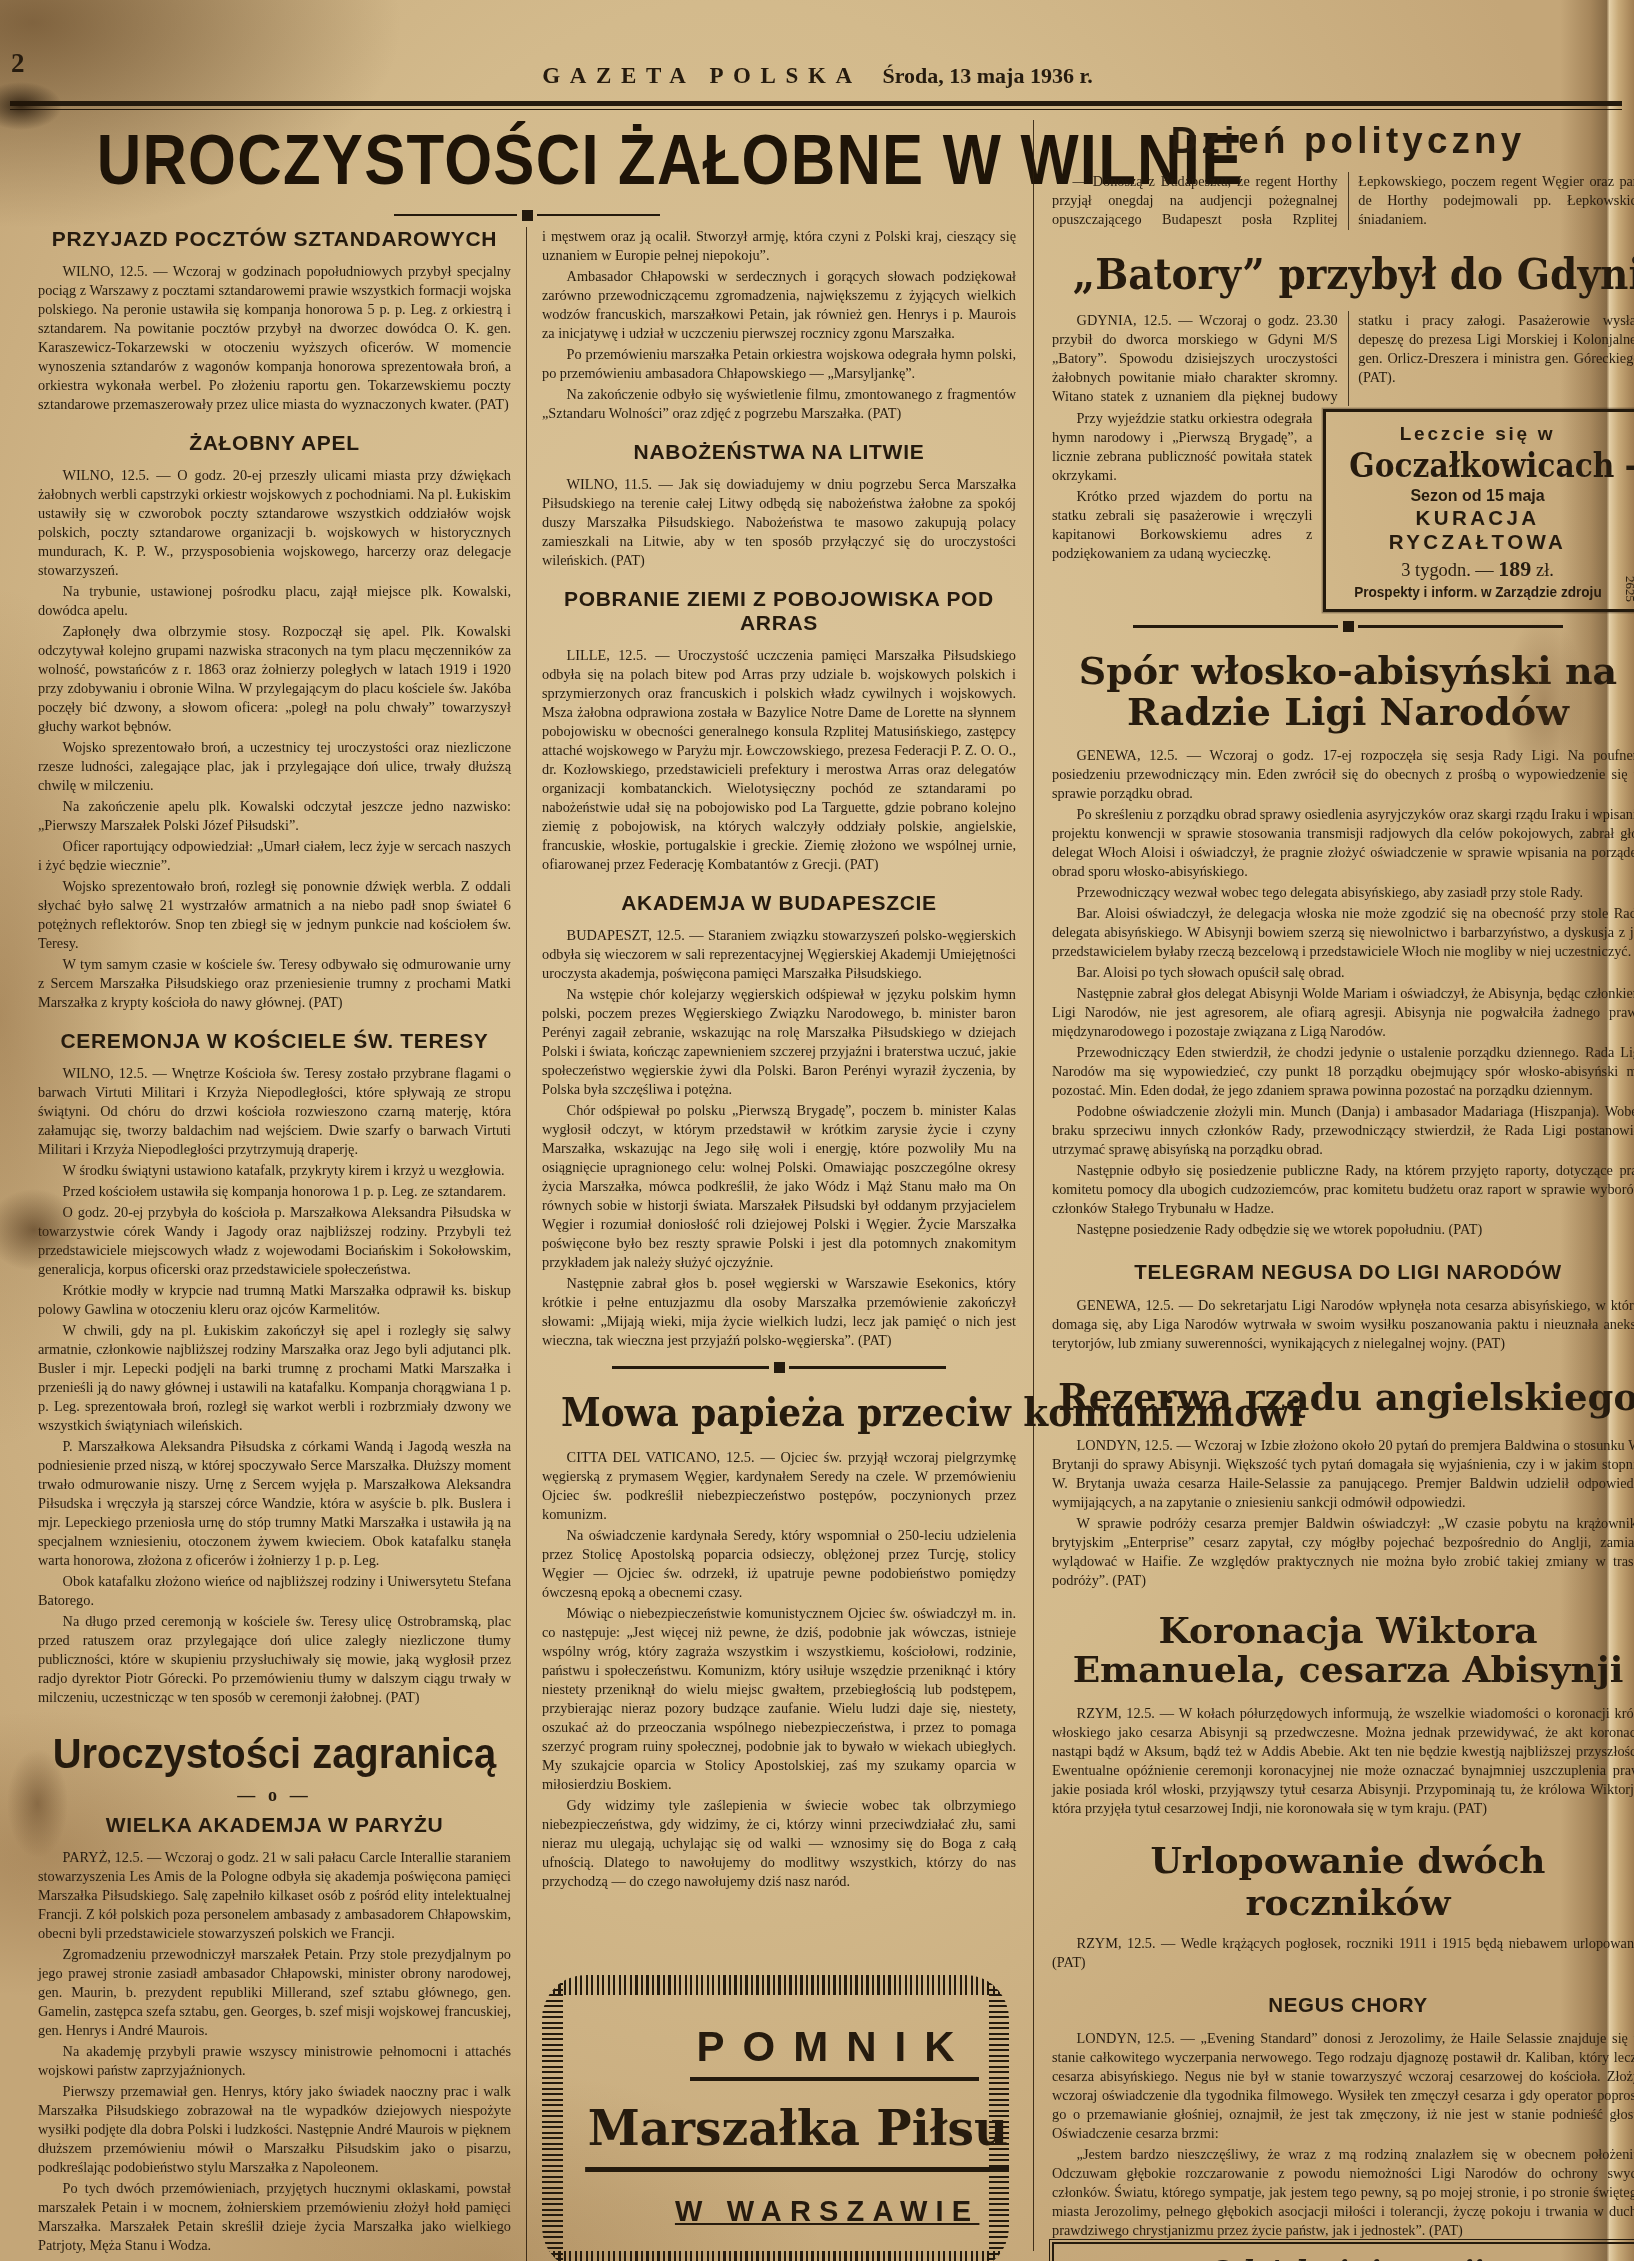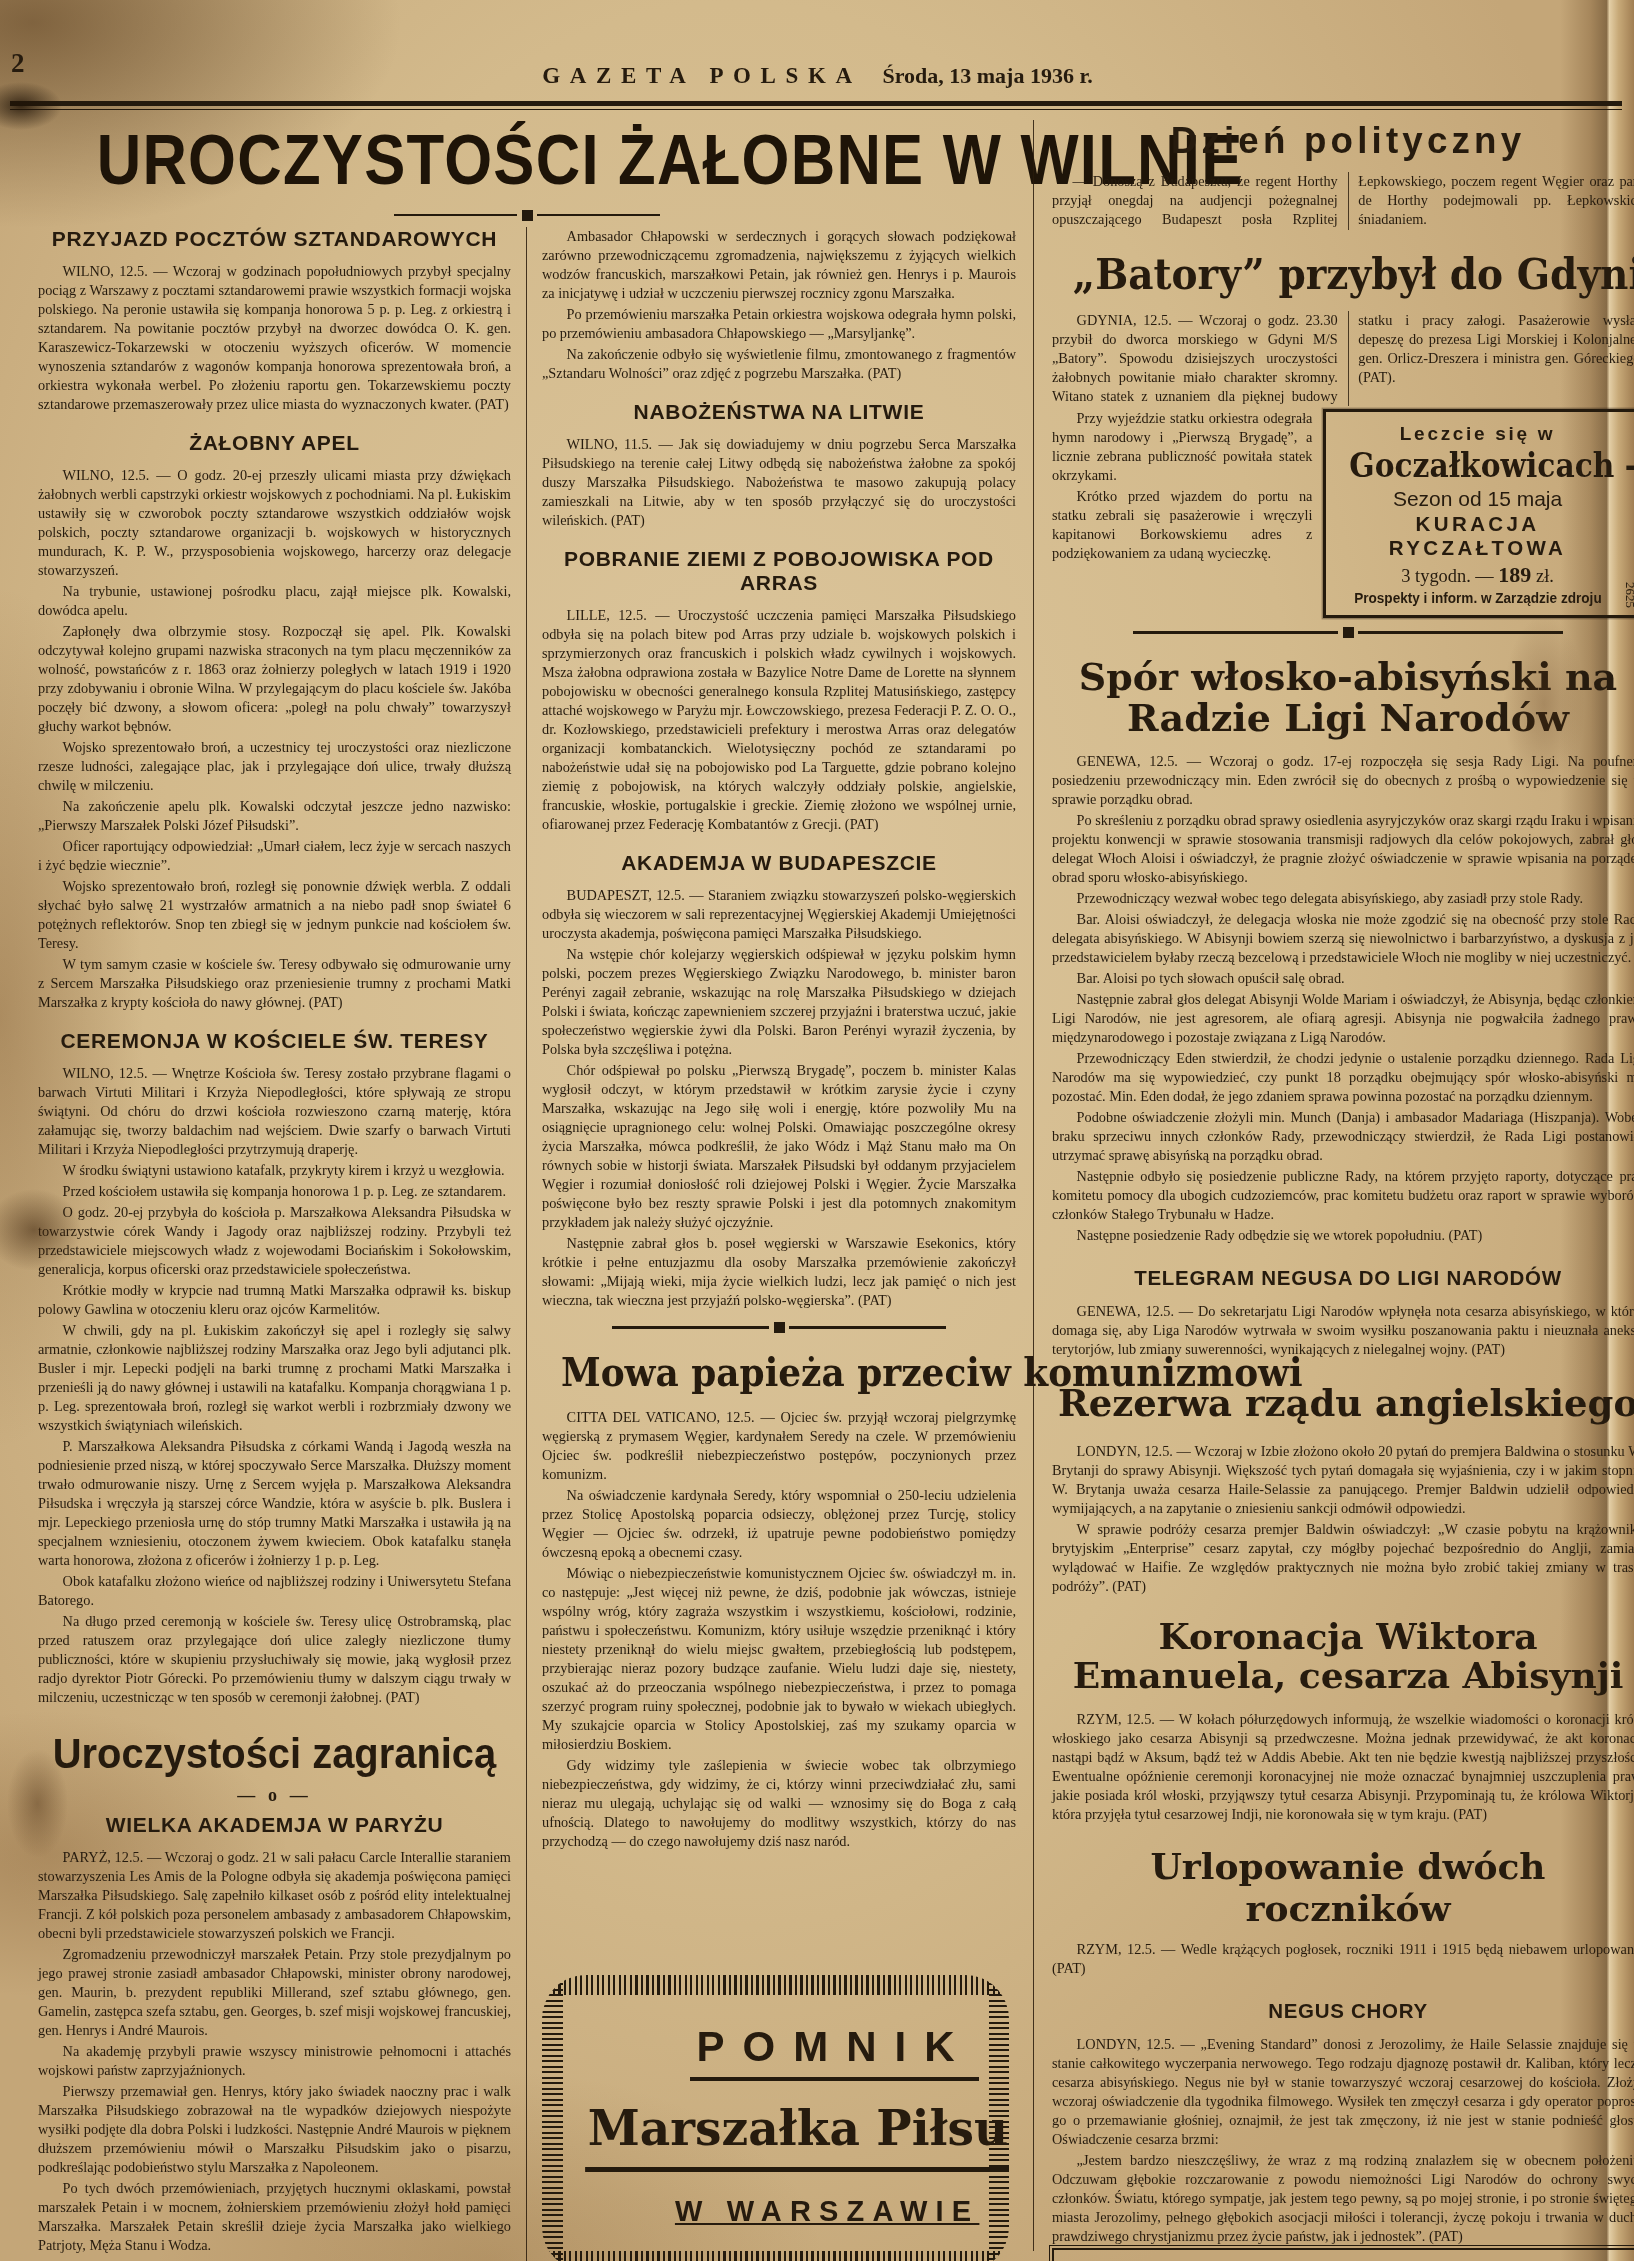--- a/index.html
+++ b/index.html
@@ -75,21 +75,21 @@
   .hl-batory{font-size:42px;margin:20.5px 0 12.3px;white-space:nowrap;transform:scaleX(.93);}
   .batory-row{display:flex;margin-top:2.7px;}
   .batory-row .bleft{width:44%;}
   .batory-row .bright{width:56%;padding-left:11px;box-sizing:border-box;}
 
   .zdroj{border:3.4px solid #241a0d;position:relative;text-align:center;padding:11px 20.5px 8.2px 8.2px;
          box-shadow:0 0 0 1.4px rgba(36,26,13,.35);}
   .zdroj-l1{font-family:"Liberation Sans","DejaVu Sans",sans-serif;font-weight:bold;font-size:19px;letter-spacing:2.7px;}
   .zdroj-l2{font-family:"DejaVu Serif","Liberation Serif",serif;font-weight:bold;font-size:33px;
             white-space:nowrap;transform:scaleX(.9);margin:1.4px 0;}
-  .zdroj-l3{font-family:"Liberation Sans","DejaVu Sans",sans-serif;font-weight:normal;font-size:21px;}
+  .zdroj-l3{font-family:"Liberation Sans","DejaVu Sans",sans-serif;font-weight:bold;font-size:16px;}
   .zdroj-l4{font-family:"Liberation Sans","DejaVu Sans",sans-serif;font-weight:bold;font-size:20.5px;letter-spacing:3.4px;margin-top:1.4px;}
   .zdroj-l5{font-size:18.4px;margin-top:1.4px;}
   .zdroj-l5 b{font-size:22px;}
   .zdroj-l6{font-family:"Liberation Sans","DejaVu Sans",sans-serif;font-weight:bold;font-size:14.3px;margin-top:2.7px;transform:scaleX(.95);}
   .zdroj-side{position:absolute;right:2.7px;bottom:6.8px;writing-mode:vertical-rl;font-size:13px;}
 
   .hl-spor{font-size:38px;line-height:1.08;margin:11px 0 13.7px;}
   .sh-right{font-family:"Liberation Sans","DejaVu Sans",sans-serif;font-weight:bold;font-size:20.5px;
             text-align:center;margin:19px 0 12.3px;letter-spacing:0.7px;}
   .hl-rez{font-size:37px;margin:20.5px 0 16.4px;}
@@ -155,20 +155,21 @@
         <div class="subhead" style="margin-top:5.5px">WIELKA AKADEMJA W PARYŻU</div>
         <p>PARYŻ, 12.5. — Wczoraj o godz. 21 w sali pałacu Carcle Interallie staraniem stowarzyszenia Les Amis de la Pologne odbyła się akademja poświęcona pamięci Marszałka Piłsudskiego. Salę zapełniło kilkaset osób z pośród elity intelektualnej Francji. Z kół polskich poza personelem ambasady z ambasadorem Chłapowskim, obecni byli przedstawiciele stowarzyszeń polskich we Francji.</p>
         <p>Zgromadzeniu przewodniczył marszałek Petain. Przy stole prezydjalnym po jego prawej stronie zasiadł ambasador Chłapowski, minister obrony narodowej, gen. Maurin, b. prezydent republiki Millerand, szef sztabu głównego, gen. Gamelin, zastępca szefa sztabu, gen. Georges, b. szef misji wojskowej francuskiej, gen. Henrys i André Maurois.</p>
         <p>Na akademję przybyli prawie wszyscy ministrowie pełnomocni i attachés wojskowi państw zaprzyjaźnionych.</p>
         <p>Pierwszy przemawiał gen. Henrys, który jako świadek naoczny prac i walk Marszałka Piłsudskiego zobrazował na tle wypadków dziejowych niespożyte wysiłki podjęte dla dobra Polski i ludzkości. Następnie André Maurois w pięknem dłuższem przemówieniu mówił o Marszałku Piłsudskim jako o pisarzu, podkreślając podobieństwo stylu Marszałka z Napoleonem.</p>
         <p>Po tych dwóch przemówieniach, przyjętych hucznymi oklaskami, powstał marszałek Petain i w mocnem, żołnierskiem przemówieniu złożył hołd pamięci Marszałka. Marszałek Petain skreślił dzieje życia Marszałka jako wielkiego Patrjoty, Męża Stanu i Wodza.</p>
 
       </div>
 
       <div class="col-b body">
+        <p style="text-indent:0">i męstwem oraz ją ocalił. Stworzył armję, która czyni z Polski kraj, cieszący się uznaniem w Europie pełnej niepokoju”.</p>
         <p>Ambasador Chłapowski w serdecznych i gorących słowach podziękował zarówno przewodniczącemu zgromadzenia, największemu z żyjących wielkich wodzów francuskich, marszałkowi Petain, jak również gen. Henrys i p. Maurois za inicjatywę i udział w uczczeniu pierwszej rocznicy zgonu Marszałka.</p>
         <p>Po przemówieniu marszałka Petain orkiestra wojskowa odegrała hymn polski, po przemówieniu ambasadora Chłapowskiego — „Marsyljankę”.</p>
         <p>Na zakończenie odbyło się wyświetlenie filmu, zmontowanego z fragmentów „Sztandaru Wolności” oraz zdjęć z pogrzebu Marszałka. (PAT)</p>
 
         <div class="subhead">NABOŻEŃSTWA NA LITWIE</div>
         <p>WILNO, 11.5. — Jak się dowiadujemy w dniu pogrzebu Serca Marszałka Piłsudskiego na terenie całej Litwy odbędą się nabożeństwa żałobne za spokój duszy Marszałka Piłsudskiego. Nabożeństwa te masowo zakupują polacy zamieszkali na Litwie, aby w ten sposób przyłączyć się do uroczystości wileńskich. (PAT)</p>
 
         <div class="subhead">POBRANIE ZIEMI Z POBOJOWISKA POD ARRAS</div>
         <p>LILLE, 12.5. — Uroczystość uczczenia pamięci Marszałka Piłsudskiego odbyła się na polach bitew pod Arras przy udziale b. wojskowych polskich i sprzymierzonych oraz francuskich i polskich władz cywilnych i wojskowych. Msza żałobna odprawiona została w Bazylice Notre Dame de Lorette na słynnem pobojowisku w obecności generalnego konsula Rzplitej Matusińskiego, zastępcy attaché wojskowego w Paryżu mjr. Łowczowskiego, prezesa Federacji P. Z. O. O., dr. Kozłowskiego, przedstawicieli prefektury i merostwa Arras oraz delegatów organizacji kombatanckich. Wielotysięczny pochód ze sztandarami po nabożeństwie udał się na pobojowisko pod La Targuette, gdzie pobrano kolejno ziemię z pobojowisk, na których walczyły oddziały polskie, angielskie, francuskie, włoskie, portugalskie i greckie. Ziemię złożono we wspólnej urnie, ofiarowanej przez Federację Kombatantów z Grecji. (PAT)</p>
 

